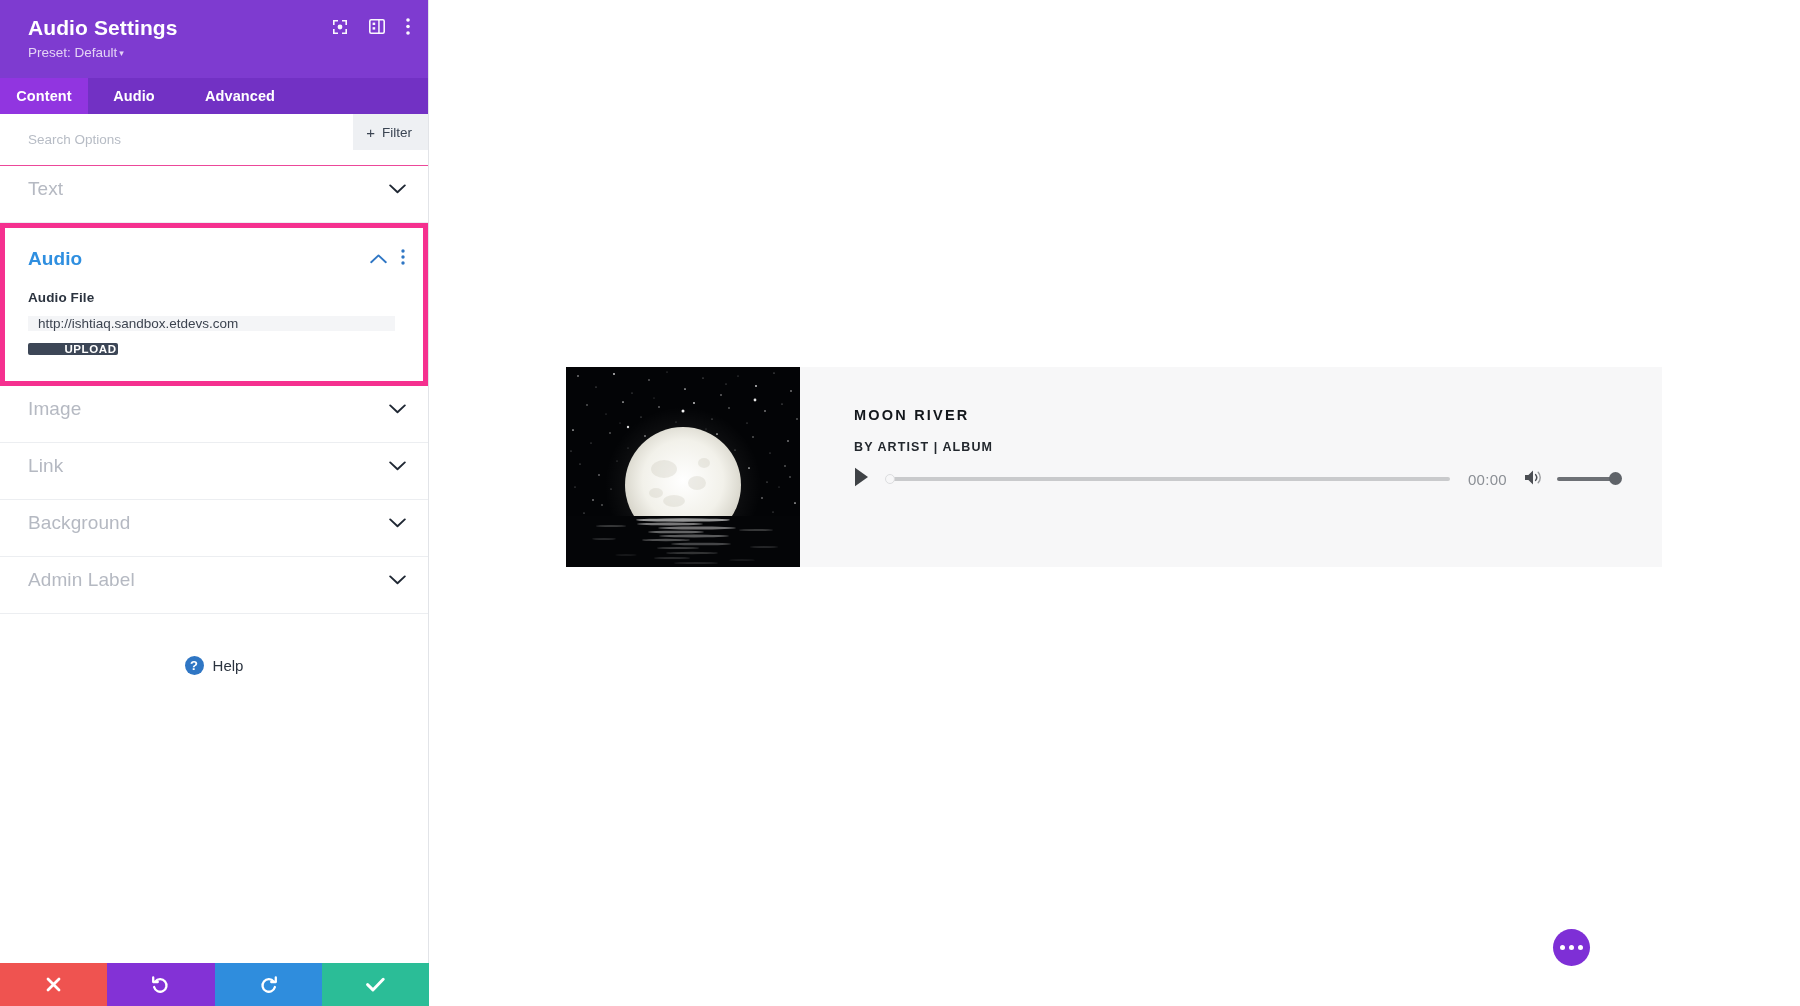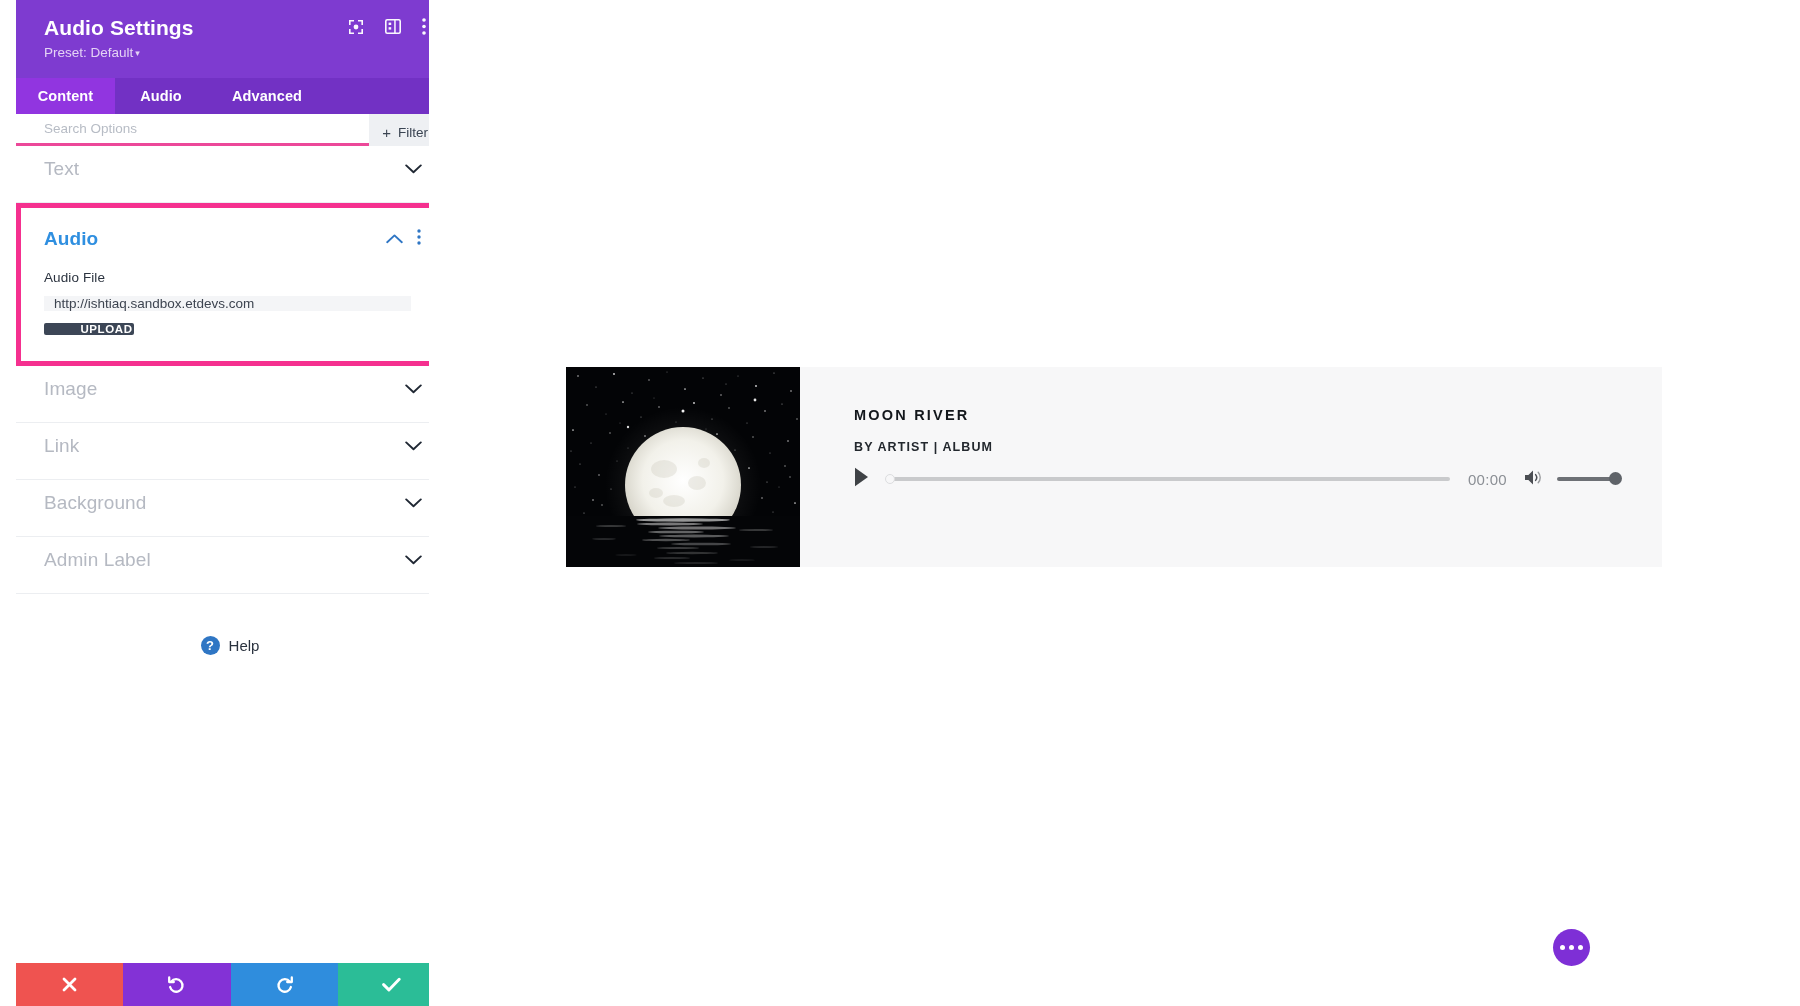--- a/index.html
+++ b/index.html
@@ -10,21 +10,21 @@
     overflow: hidden;
   }
   #root { position: relative; width: 1800px; height: 1006px; }
 
   
   #sidebar {
     position: absolute; left: 0; top: 0;
     width: 429px; height: 1006px;
     background: #ffffff;
     border-right: 1px solid #e2e4e8;
-    display: flex; flex-direction: column; margin-left: 16px;
+    display: flex; flex-direction: column;
   }
 
   
   .sb-header {
     background: #7e3bd0;
     padding: 14px 22px 12px 28px;
     position: relative;
     height: 78px;
   }
   .sb-title {
@@ -43,29 +43,29 @@
 
   
   .sb-tabs {
     display: flex; background: #7231c4; height: 36px;
   }
   .sb-tab {
     height: 36px; display: flex; align-items: center; justify-content: center;
     color: #ffffff; font-size: 14.5px; font-weight: bold;
     cursor: pointer; letter-spacing: .1px;
   }
-  .sb-tab.t0 { width: 99px; }
+  .sb-tab.t0 { width: 88px; }
   .sb-tab.t1 { width: 92px; }
   .sb-tab.t2 { width: 120px; }
   .sb-tab.active { background: #9135e0; }
 
   
   .sb-search {
-    height: 32px; display: flex; align-items: center;
-    border-bottom: 3px solid #ec4899; background: #fff;
+    height: 52px; display: flex; align-items: center;
+    border-bottom: 1px solid #ec4899; background: #fff;
     position: relative;
   }
   .sb-search-input {
     border: none; outline: none; background: transparent;
     font-family: "Liberation Sans", sans-serif;
     font-size: 13.5px; color: #4a5568;
     padding-left: 28px; flex: 1; height: 36px;
   }
   .sb-search-input::placeholder { color: #b7bcc5; }
   .sb-filter {
@@ -108,21 +108,21 @@
   .audio-head {
     height: 62px; display: flex; align-items: center;
     padding: 0 18px 0 28px;
     cursor: pointer;
   }
   .audio-head .acc-label { color: #2f8fe0; font-size: 19px; font-weight: bold; }
   .audio-head .chev-up { color: #2f76c4; margin-right: 14px; }
   .audio-head .dots { color: #2f76c4; }
   .audio-body { padding: 0 28px 26px 28px; }
   .field-label {
-    font-size: 13.5px; color: #2b333f; font-weight: normal;
+    font-size: 13.5px; color: #2b333f; font-weight: bold;
     margin-bottom: 11px; letter-spacing: .1px;
   }
   .file-row { display: flex; align-items: stretch; gap: 12px; flex-direction: column; }
   .file-input {
     flex: 1; height: 31px;
     background: #f4f5f7; border: none; outline: none;
     font-family: "Liberation Sans", sans-serif;
     font-size: 13.5px; color: #3d4450;
     padding: 0 10px;
   }

